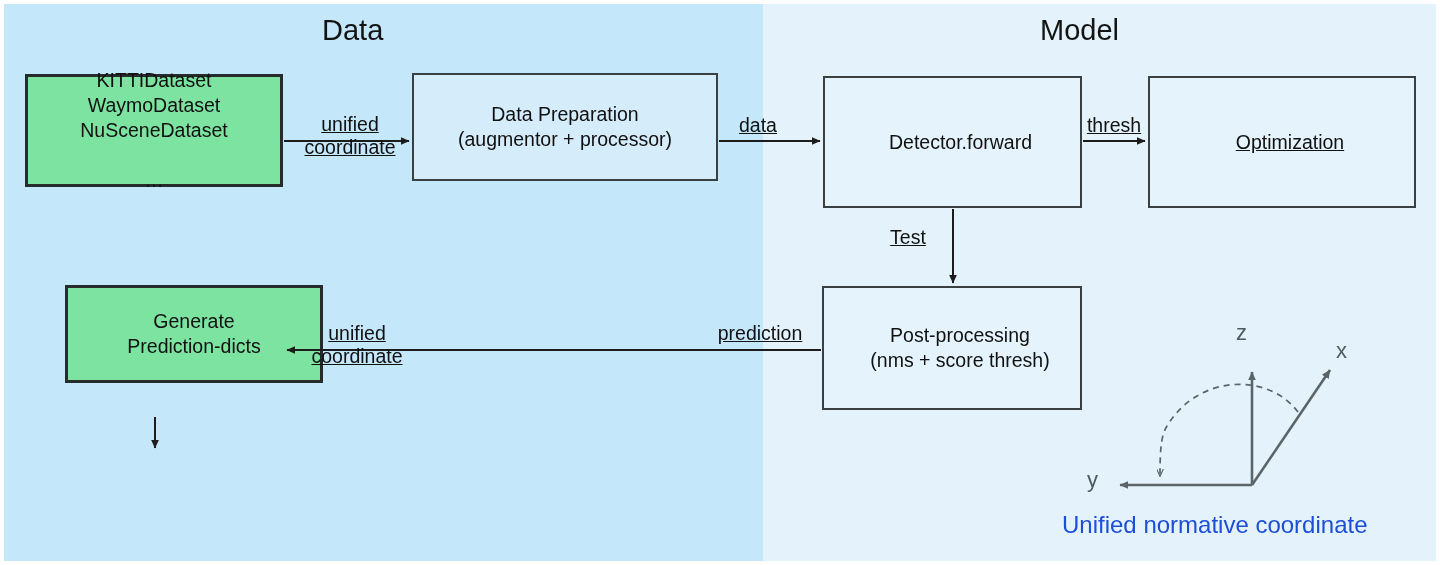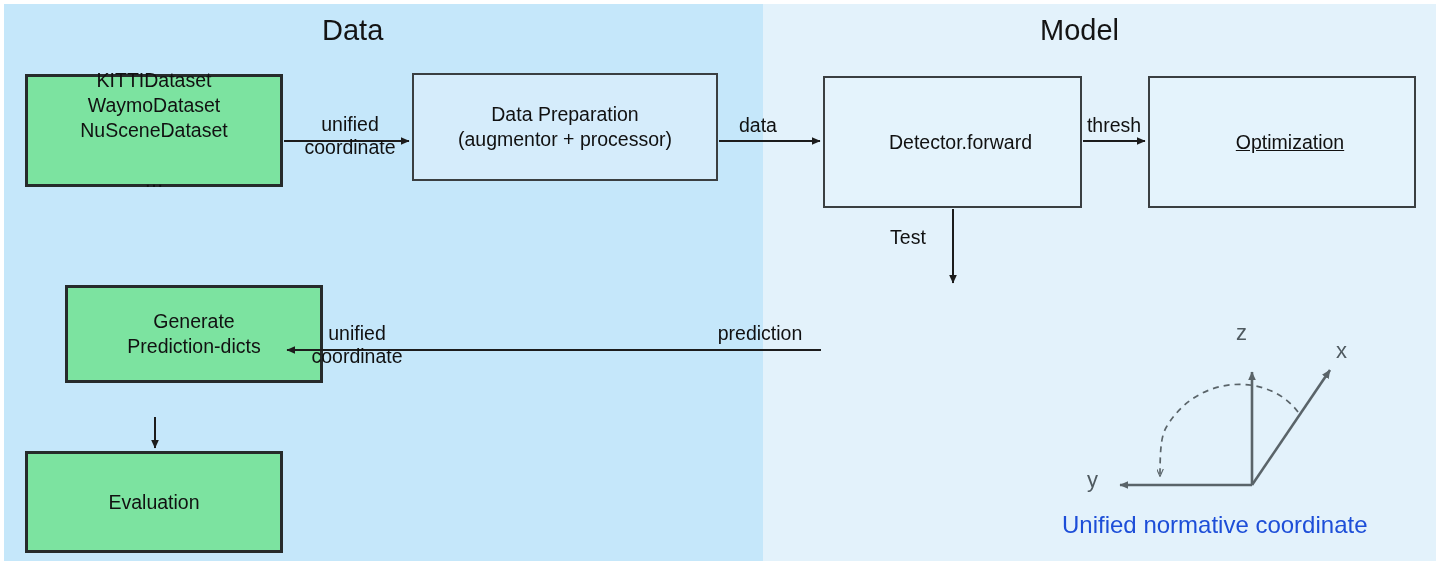--- a/index.html
+++ b/index.html
@@ -67,20 +67,21 @@
     padding-left: 16px;
   }
 
   .edge-label {
     position: absolute;
     font-size: 19.5px;
     color: #111111;
     line-height: 1.18;
     white-space: pre-line;
     text-align: center;
+    text-decoration: underline;
   }
 
   svg.wires {
     position: absolute;
     left: 0;
     top: 0;
     width: 1440px;
     height: 565px;
     pointer-events: none;
   }
@@ -115,25 +116,26 @@
 
 …</div>
 
   <div class="node plain-data" style="left:412px; top:73px; width:306px; height:108px;">Data Preparation
 (augmentor + processor)</div>
 
   <div class="node plain-model" style="left:823px; top:76px; width:259px; height:132px;">Detector.forward</div>
 
   <div class="node plain-model" style="left:1148px; top:76px; width:268px; height:132px;text-decoration:underline;">Optimization</div>
 
+  <div class="node plain-model" style="left:822px; top:286px; width:260px; height:124px;">Post-processing
+(nms + score thresh)</div>
 
   <div class="node green" style="left:25px; top:285px; width:258px; height:98px;margin-left:40px;">Generate
 Prediction-dicts</div>
 
-  <div class="node green" style="left:25px; top:451px; width:258px; height:102px;">Evaluation</div>
 
   <svg class="wires" viewBox="0 0 1440 565" xmlns="http://www.w3.org/2000/svg">
     <defs>
       <marker id="ah" markerWidth="9" markerHeight="8" refX="8.4" refY="4" orient="auto" markerUnits="userSpaceOnUse">
         <path d="M0,0 L9,4 L0,8 z" fill="#1c1c1c"></path>
       </marker>
       <marker id="ahg" markerWidth="9" markerHeight="8" refX="8.4" refY="4" orient="auto" markerUnits="userSpaceOnUse">
         <path d="M0,0 L9,4 L0,8 z" fill="#5a6469"></path>
       </marker>
       <marker id="ahg-s" markerWidth="8" markerHeight="7" refX="7.5" refY="3.5" orient="auto" markerUnits="userSpaceOnUse">

